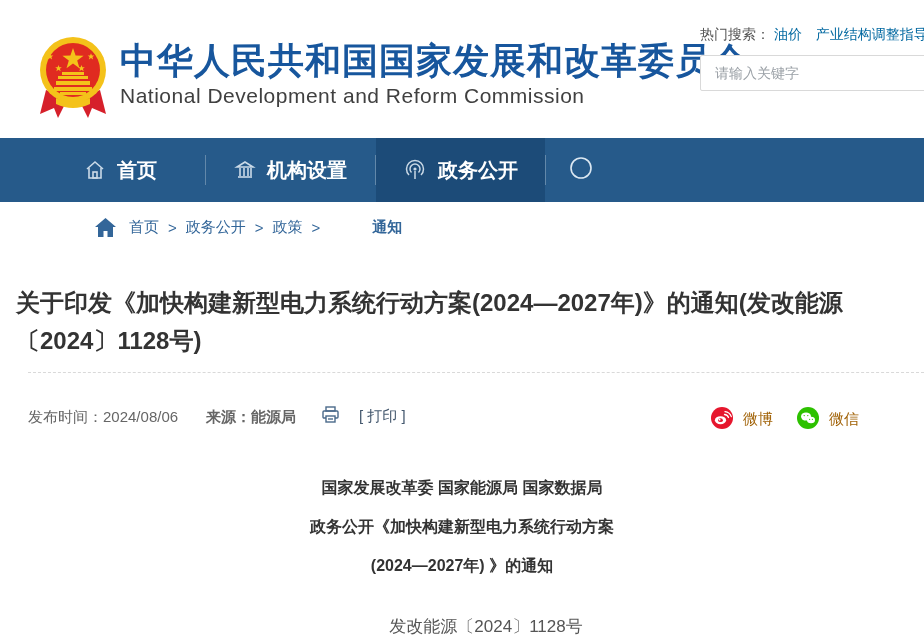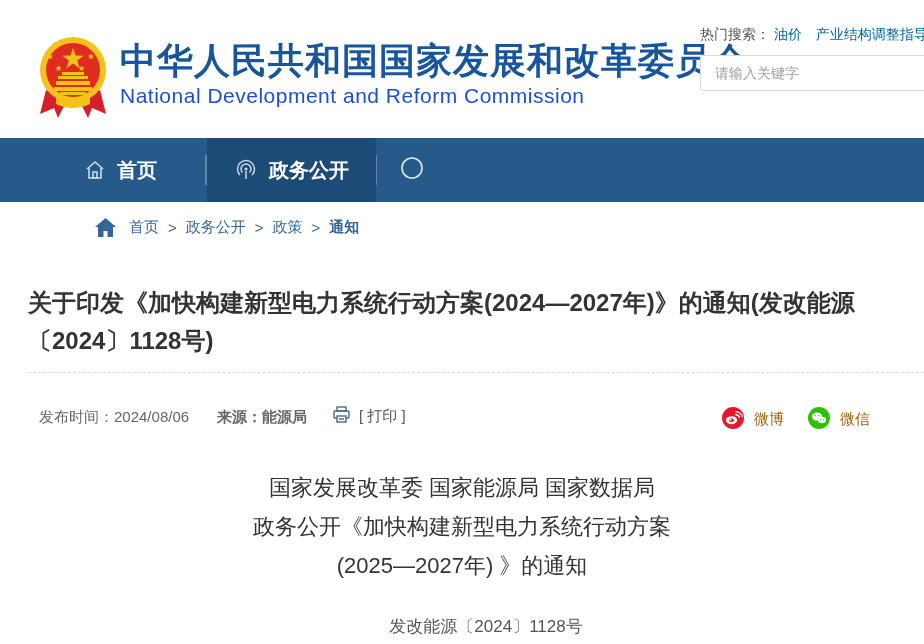--- a/index.html
+++ b/index.html
@@ -5,21 +5,21 @@
   * { margin:0; padding:0; box-sizing:border-box; }
   html,body { width:924px; height:644px; overflow:hidden; background:#ffffff;
     font-family:"Liberation Sans","DejaVu Sans",sans-serif; }
   .page { position:relative; width:924px; height:644px; background:#fff; }
 
   
   .header { position:relative; width:100%; height:138px; background:#fff; }
   .emblem { position:absolute; left:38px; top:32px; width:70px; height:96px; }
   .site-titles { position:absolute; left:120px; top:40px; }
   .site-title-cn { font-size:36px; font-weight:bold; color:#17569d; letter-spacing:1px; line-height:42px; white-space:nowrap; }
-  .site-title-en { font-size:21px; color:#1d4ed8; letter-spacing:0.5px; margin-top:2px; white-space:nowrap; }
+  .site-title-en { font-size:21px; color:#404040; letter-spacing:0.5px; margin-top:2px; white-space:nowrap; }
 
   .hot-search { position:absolute; left:700px; top:26px; width:224px; overflow:hidden; white-space:nowrap;
     font-size:14px; color:#555; }
   .hot-search a { color:#0369a1; text-decoration:none; margin-right:10px; cursor:pointer; }
   .search-box { position:absolute; left:700px; top:55px; width:280px; height:36px;
     border:1px solid #d9d9d9; border-radius:2px; background:#fff; }
   .search-box input { width:100%; height:100%; border:none; outline:none; padding:0 14px;
     font-size:14px; color:#333; font-family:inherit; background:transparent; }
   .search-box input::placeholder { color:#9aa0a6; }
 
@@ -30,42 +30,42 @@
     color:#fff; font-size:20px; font-weight:bold; cursor:pointer; position:relative; white-space:nowrap; }
   .nav-item .nicon { display:flex; align-items:center; opacity:0.9; }
   .nav-item.active { background:#1c4b78; }
   .nav-sep { width:1px; height:30px; align-self:center; background:rgba(255,255,255,0.28); }
   .nav-partial { width:60px; display:flex; align-items:center; justify-content:flex-start; padding-left:22px; }
 
   
   .breadcrumb { position:absolute; left:95px; top:218px; display:flex; align-items:center; gap:9px;
     font-size:15px; color:#336699; }
   .breadcrumb .crumb { color:#336699; cursor:pointer; text-decoration:none; }
-  .breadcrumb .crumb.current { font-weight:bold; cursor:default; }
+  .breadcrumb .crumb.current { font-weight:bold; cursor:default;margin-left:43px; }
   .breadcrumb .sep { color:#336699; }
   .bc-home { display:flex; align-items:center; margin-right:4px; }
 
   
-  .article-title { position:absolute; left:28px; top:284px; width:860px;
+  .article-title { position:absolute; left:16px; top:284px; width:860px;
     font-size:24px; font-weight:bold; color:#333; line-height:38px; }
   .dashed-divider { position:absolute; left:28px; top:372px; width:896px; border-top:1px dashed #d9d9d9; }
 
-  .meta-row { position:absolute; left:39px; top:406px; width:868px; height:24px;
+  .meta-row { position:absolute; left:28px; top:406px; width:868px; height:24px;
     font-size:15px; color:#666; }
   .meta-time { position:absolute; left:0; top:2px; }
   .meta-source { position:absolute; left:178px; top:2px;font-weight:bold; }
-  .meta-print { position:absolute; left:293px; top:0; display:flex; align-items:center; gap:8px; cursor:pointer; }
+  .meta-print { position:absolute; left:293px; top:0; display:flex; align-items:center; gap:19px; cursor:pointer; }
   .meta-print .print-label { color:#44586e; font-size:15px; }
   .share { position:absolute; top:0; display:flex; align-items:center; gap:9px; cursor:pointer; }
   .share-weibo { left:682px; }
   .share-wechat { left:768px; }
   .share .share-label { color:#a16207; font-size:15px; }
 
   .content { position:absolute; left:0; top:468px; width:924px; text-align:center; color:#333; }
-  .content .body-line { font-size:22px; font-weight:normal; line-height:39px; }
+  .content .body-line { font-size:16px; font-weight:bold; line-height:39px; }
   .content .doc-number { margin-top:30px; font-size:17px; font-weight:normal; color:#555;padding-left:48px; }
 </style>
 </head>
 <body>
 
 <div class="page">
 
   <div class="header">
 
     <div class="emblem">
@@ -117,20 +117,30 @@
         <svg width="22" height="22" viewBox="0 0 22 22" fill="none" stroke="#dce8f2" stroke-width="1.6">
           <path d="M3 10 L11 3 L19 10"></path>
             <path d="M5 9 V19 H17 V9"></path>
             <rect x="9" y="13" width="4" height="6"></rect>
         </svg>
       </span>
       <span>首页</span>
     </div>
     <div class="nav-sep"></div>
 
+    <div class="nav-item">
+      <span class="nicon">
+        <svg width="22" height="22" viewBox="0 0 22 22" fill="none" stroke="#dce8f2" stroke-width="1.6">
+          <path d="M3 8 L11 3 L19 8 Z"></path>
+            <path d="M4 18 H18"></path>
+            <path d="M6 9 V17 M10 9 V17 M14 9 V17 M17 9 V17"></path>
+        </svg>
+      </span>
+      <span>机构设置</span>
+    </div>
     <div class="nav-sep"></div>
 
 
     <div class="nav-item active">
       <span class="nicon">
         <svg width="24" height="24" viewBox="0 0 24 24" fill="none" stroke="#dce8f2" stroke-width="1.5">
           <circle cx="12" cy="11" r="1.6" fill="#dce8f2" stroke="none"></circle>
           <path d="M12 13 V21"></path>
           <path d="M8.5 14.5 a5 5 0 1 1 7 0"></path>
           <path d="M6 17 a8.5 8.5 0 1 1 12 0"></path>
@@ -214,17 +224,17 @@
           <circle cx="16.4" cy="13.3" r="0.6" fill="#2dc100"></circle>
         </svg>
       </span>
       <span class="share-label">微信</span>
     </span>
   </div>
 
   <div class="content">
     <div class="body-line">国家发展改革委 国家能源局 国家数据局</div>
     <div class="body-line">政务公开《加快构建新型电力系统行动方案</div>
-    <div class="body-line">(2025—2027年) 》的通知</div>
+    <div class="body-line">(2024—2027年) 》的通知</div>
     <div class="doc-number">发改能源〔2024〕1128号</div>
   </div>
 
 </div>
 
 </body></html>

